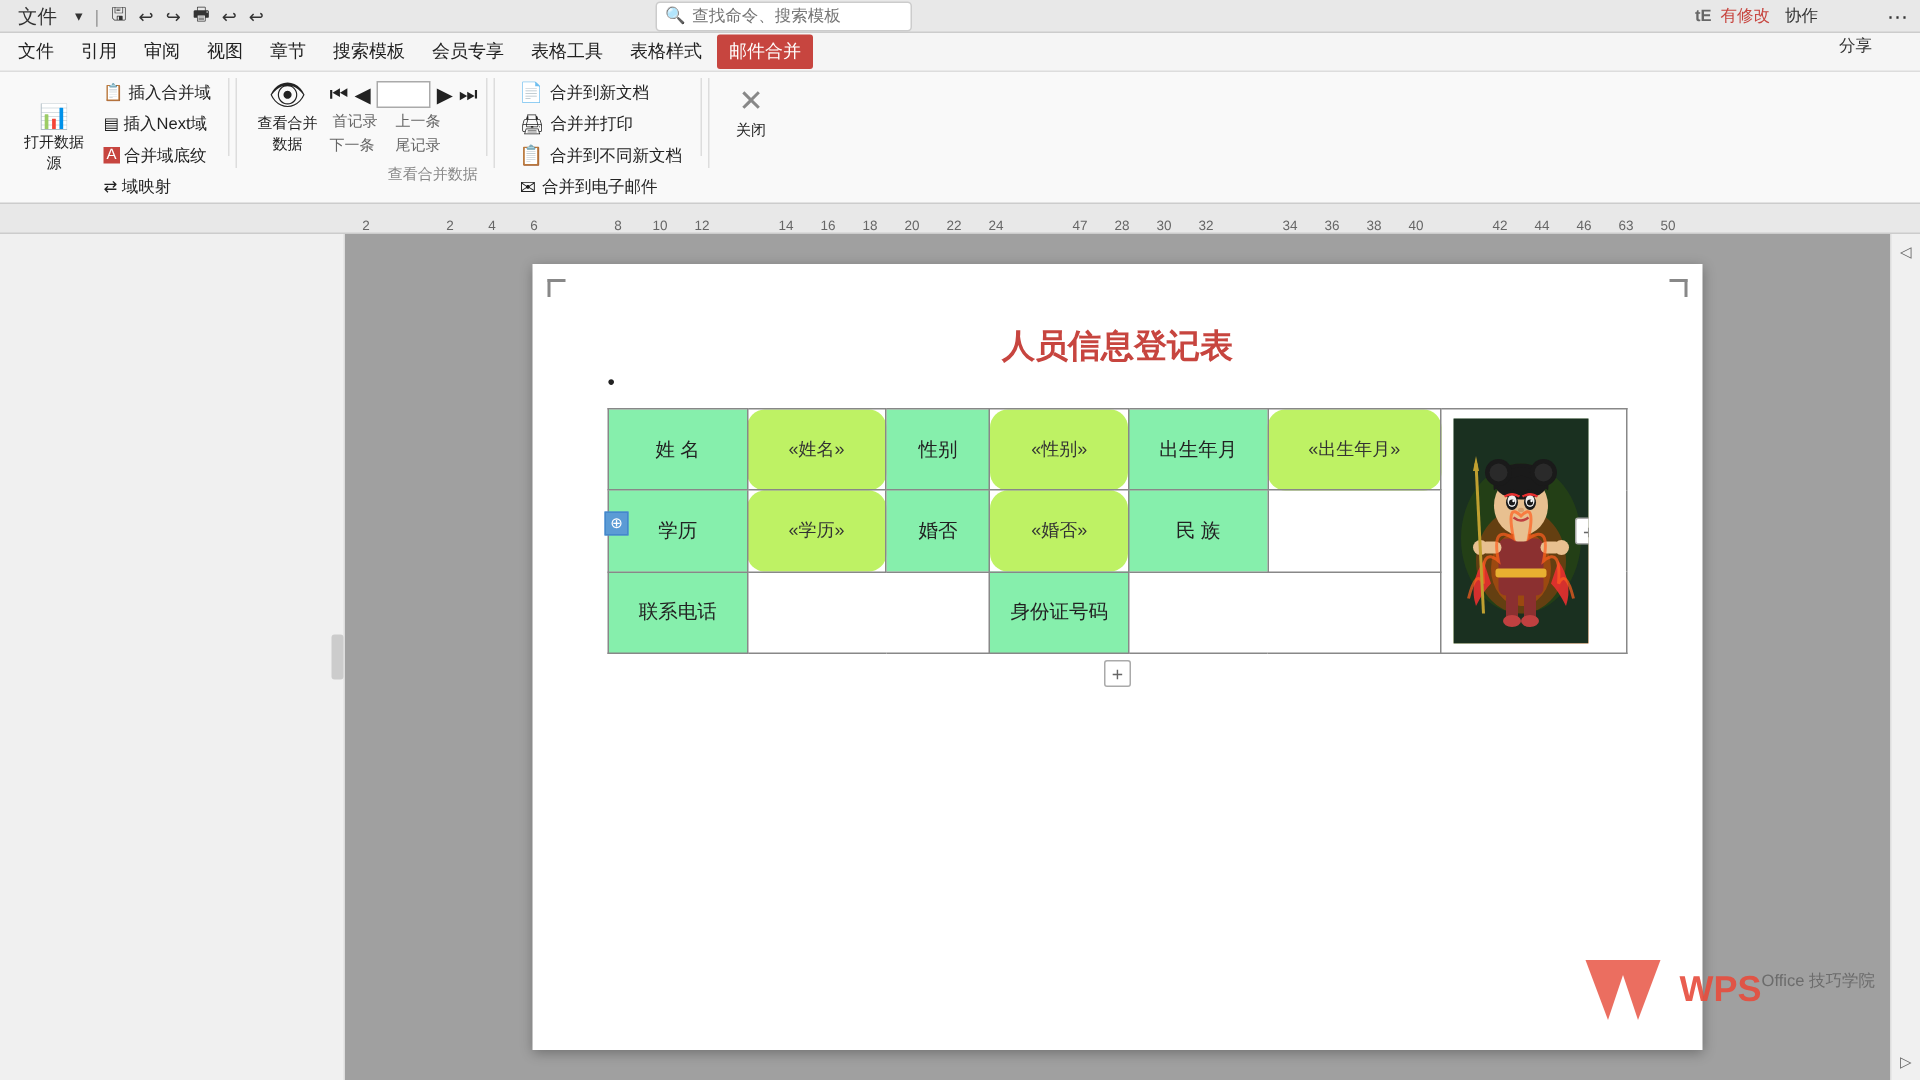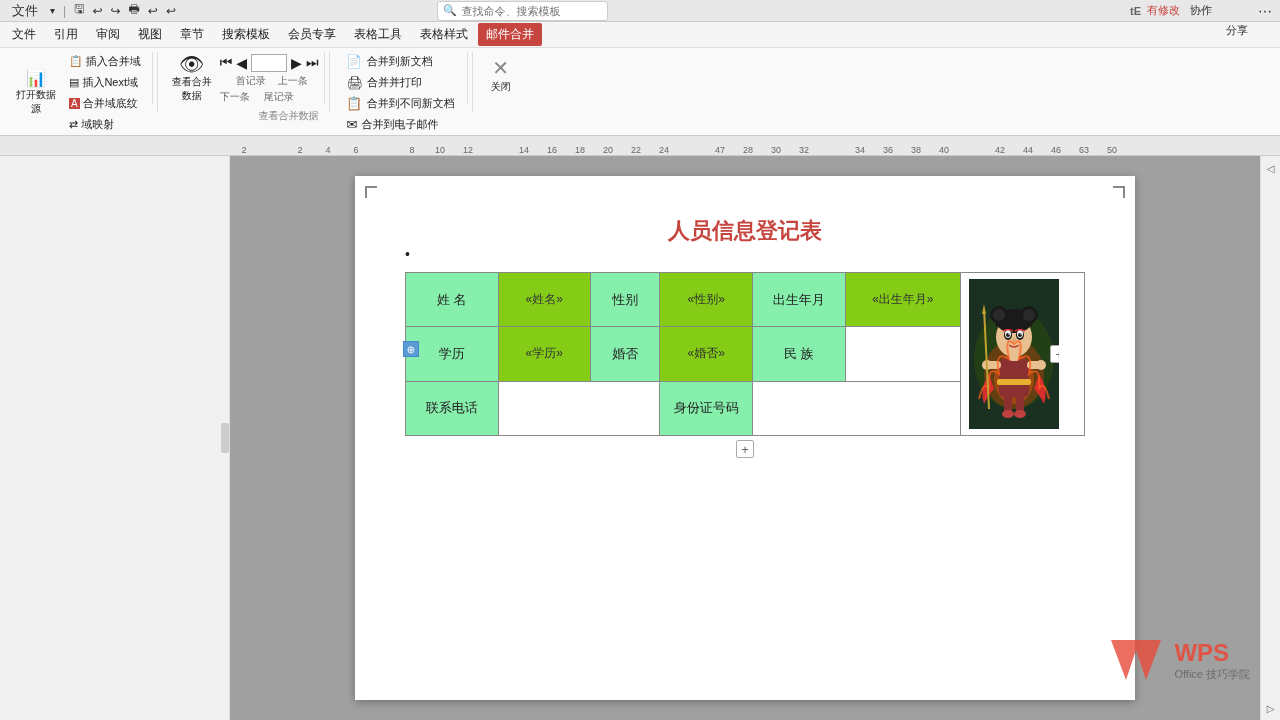--- a/index.html
+++ b/index.html
@@ -281,22 +281,23 @@
       text-align: center;
       vertical-align: middle;
       height: 50px;
     }
     .label-cell {
       background: #86efac;
       font-weight: normal;
     }
     .merge-field {
       color: #333;
-      background: #84cc16;
+      background: #bef264;
       font-size: 12px;
+      border-radius: 12px;
     }
     .photo-cell {
       width: 90px;
       padding: 0;
       overflow: hidden;
     }
     .photo-placeholder {
       width: 90px;
       height: 150px;
       background: linear-gradient(135deg, #2a4a2a 0%, #1a3a1a 30%, #4a6a2a 60%, #8a5a2a 80%, #c07030 100%);
@@ -344,21 +345,21 @@
       align-items: center;
       gap: 8px;
       opacity: 0.9;
     }
     .wps-logo-mark {
       width: 60px;
       height: 60px;
     }
     .wps-text-block {
       display: flex;
-      flex-direction: column;
+      flex-direction: row;
     }
     .wps-brand {
       font-size: 24px;
       font-weight: bold;
       color: #e74c3c;
     }
     .wps-sub {
       font-size: 11px;
       color: #666;
     }
@@ -465,21 +466,21 @@
         </div>
         <div class="ribbon-nav-group">
           <div class="nav-row">
             <span style="cursor:pointer;font-size:14px;" title="首记录">⏮</span>
             <span style="cursor:pointer;font-size:14px;" title="上一条">◀</span>
             <input class="nav-input" type="text" style="">
             <span style="cursor:pointer;font-size:14px;" title="下一条">▶</span>
             <span style="cursor:pointer;font-size:14px;" title="尾记录">⏭</span>
           </div>
           <div class="nav-row">
-            <span style="font-size:10px;color:#666;margin-left:16px;">首记录</span>
+            <span style="font-size:10px;color:#666;margin-left:2px;">首记录</span>
             <span style="font-size:10px;color:#666;margin-left:8px;">上一条</span>
           </div>
           <div class="nav-row">
             <span style="font-size:10px;color:#666;margin-left:0px;">下一条</span>
             <span style="font-size:10px;color:#666;margin-left:10px;">尾记录</span>
           </div>
         </div>
       </div>
       <div class="ribbon-group-label">查看合并数据</div>
     </div>

